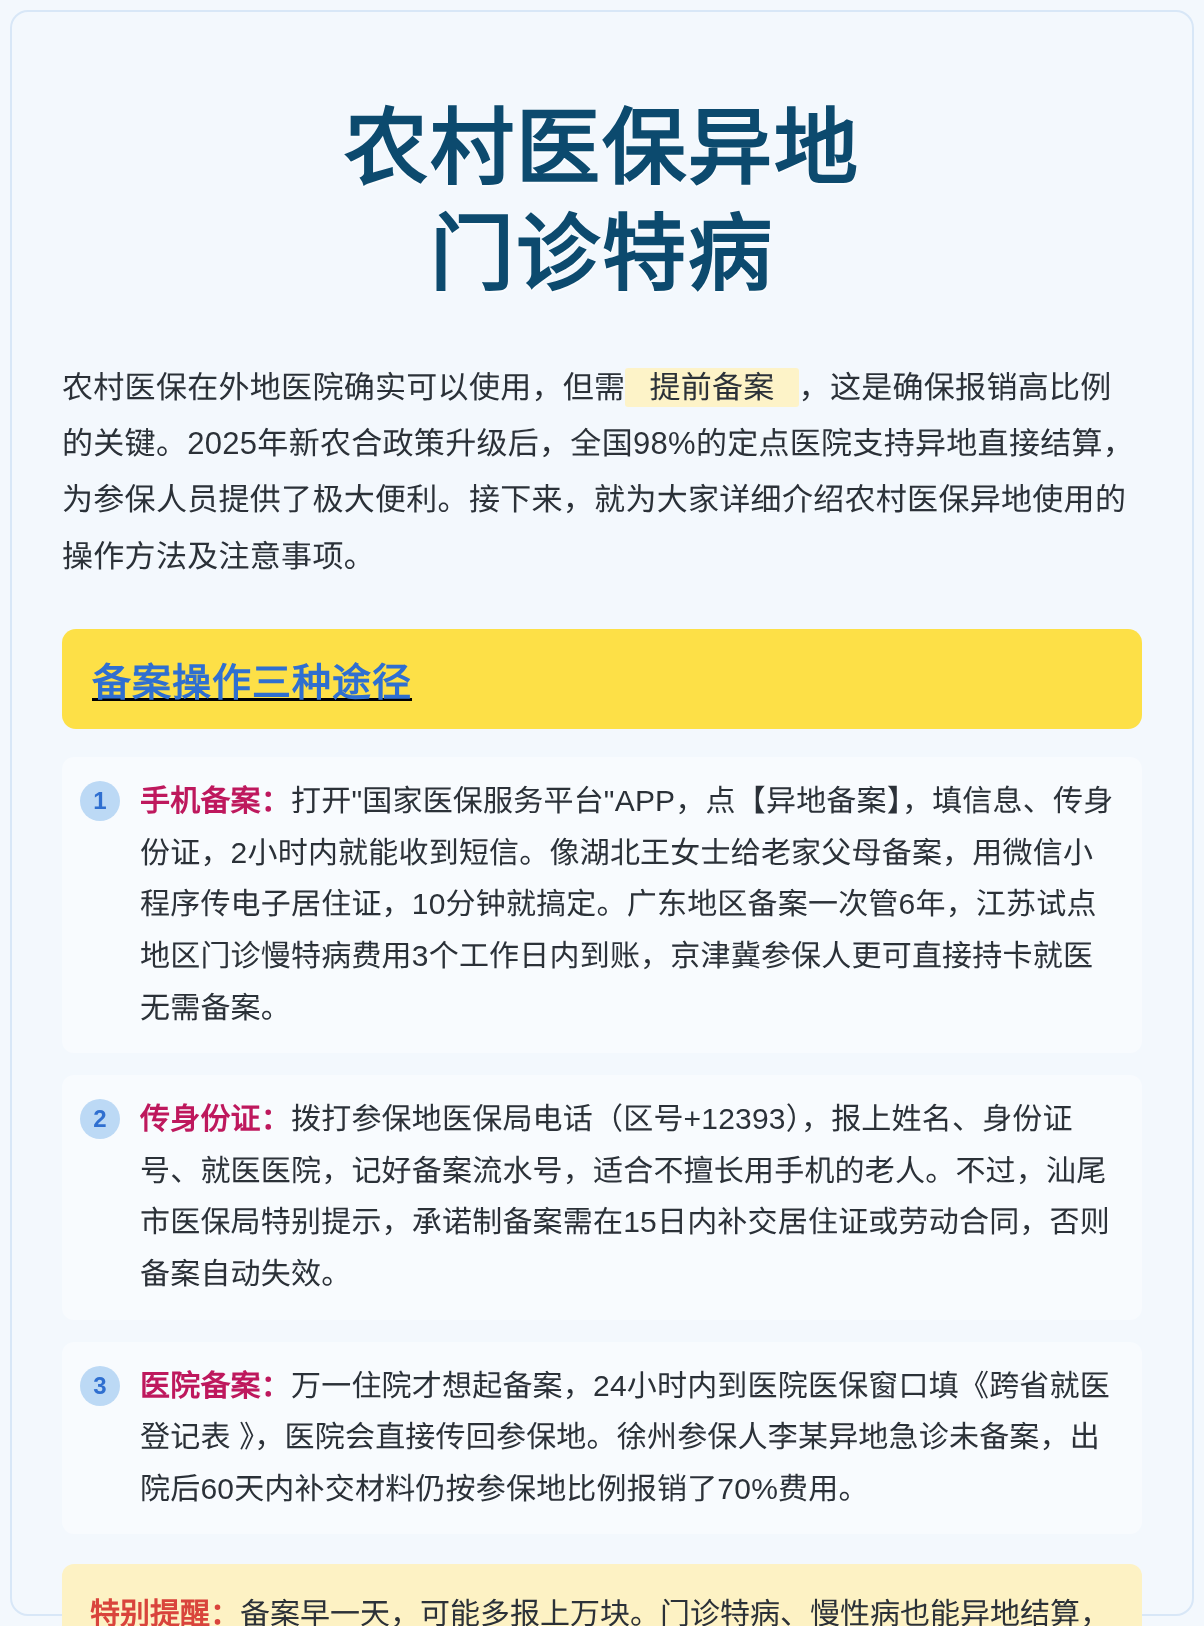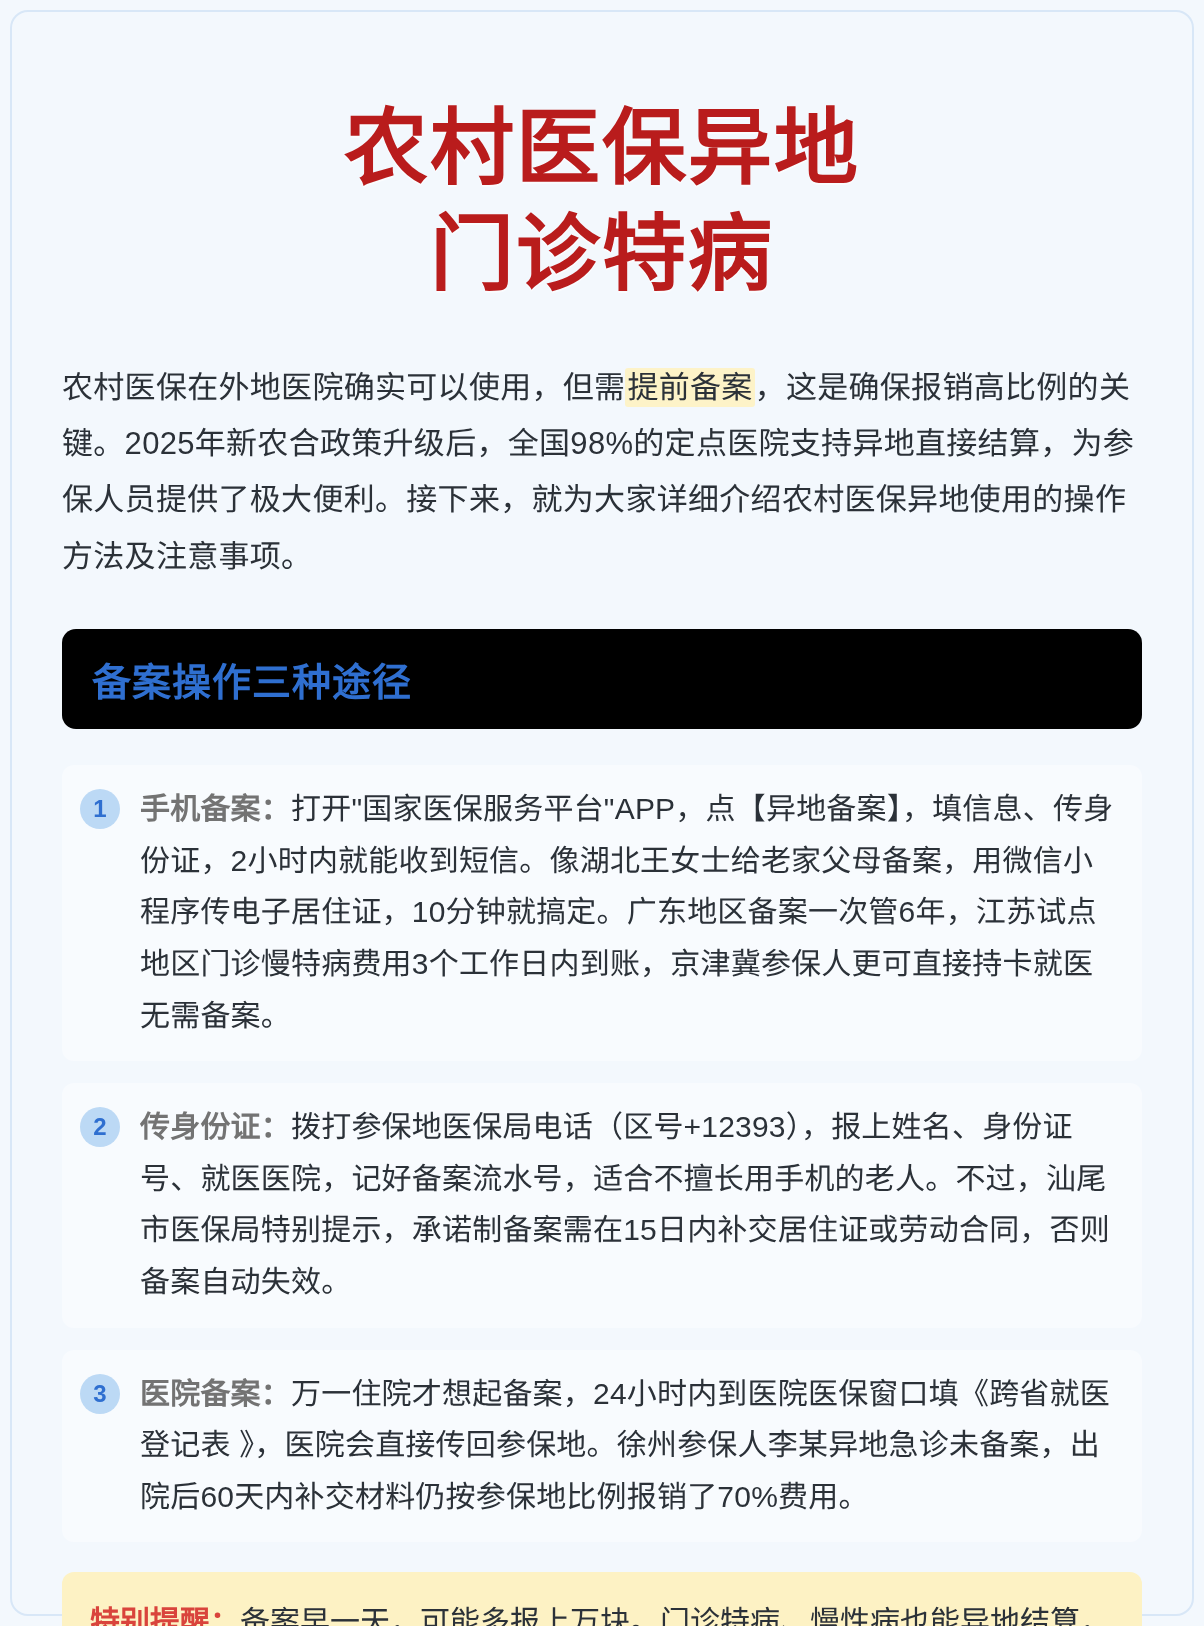--- a/index.html
+++ b/index.html
@@ -31,48 +31,48 @@
     border-radius: 18px;
     pointer-events: none;
   }
   .content {
     position: relative;
     padding: 96px 62px 40px 62px;
     box-sizing: border-box;
   }
   .title {
     text-align: center;
-    color: #b91c1c;
+    color: #0c4a6e;
     font-size: 84px;
     line-height: 1.26;
     font-weight: 800;
     letter-spacing: 2px;
     margin: 0 0 52px 0;
     text-shadow: 0 2px 0 rgba(255,255,255,0.6);
   }
   .title .line {
     display: block;
   }
   .intro {
     font-size: 31px;
     line-height: 1.82;
     color: #2b3138;
     margin: 0 0 44px 0;
     letter-spacing: 0.3px;
   }
   .hl-yellow {
     background: #fdf3c8;
-    padding: 2px 2px;
+    padding: 2px 24px;
     border-radius: 3px;
   }
   .section-header {
-    background: #000000;
+    background: #fde047;
     border-radius: 14px;
     padding: 22px 30px;
-    margin-bottom: 36px;
+    margin-bottom: 28px;
     text-decoration: underline;
   }
   .section-header h2 {
     margin: 0;
     font-size: 39px;
     font-weight: 800;
     color: #2f6fd0;
     letter-spacing: 1px;
   }
   .steps {
@@ -102,21 +102,21 @@
     justify-content: center;
   }
   .step-body {
     font-size: 30px;
     line-height: 1.72;
     color: #2b3138;
     letter-spacing: 0.2px;
   }
   .step-label {
     font-weight: 800;
-    color: #737373;
+    color: #be185d;
   }
   .notice {
     margin-top: 30px;
     background: #fdf2c4;
     border-radius: 12px;
     padding: 24px 28px 26px 28px;
     font-size: 30px;
     line-height: 1.7;
     color: #2b3138;
   }

